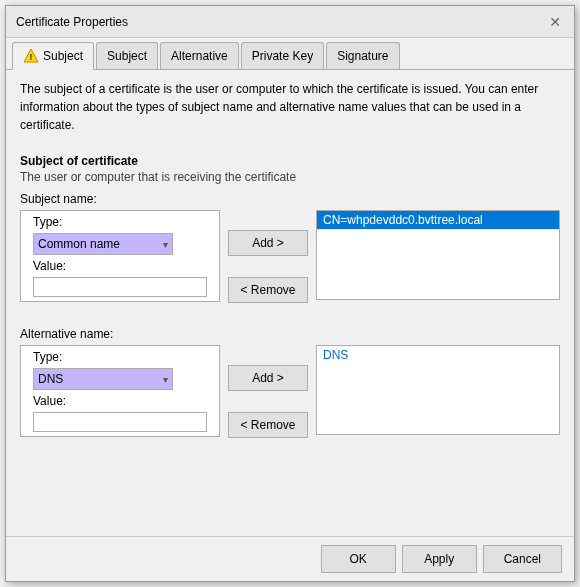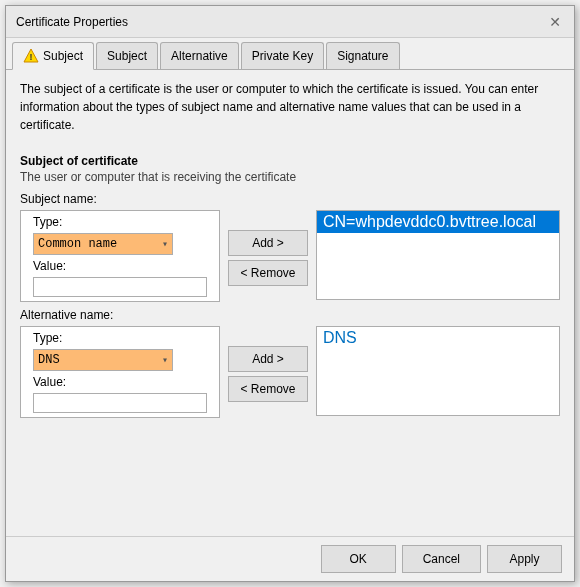--- a/index.html
+++ b/index.html
@@ -119,46 +119,45 @@
       align-items: center;
       justify-content: space-between;
       font-size: 12px;
     }
     .field-label {
       color: #000;
       font-size: 12px;
     }
     .dropdown {
       border: 1px solid #adadad;
-      background: #fdba74;
+      background: #c4b5fd;
       padding: 2px 4px;
       font-size: 12px;
       width: 140px;
       display: flex;
       justify-content: space-between;
       align-items: center;
       cursor: pointer;
       height: 22px;
-      font-family: Liberation Mono, monospace;
     }
     .dropdown-chevron {
       font-size: 10px;
       color: #555;
     }
     .value-input {
       border: 1px solid #adadad;
       height: 20px;
       width: 100%;
       padding: 2px 4px;
       font-size: 12px;
     }
     .buttons-col {
       display: flex;
       flex-direction: column;
-      gap: 4px;
+      gap: 21px;
       justify-content: center;
       margin-top: 20px;
       width: 80px;
     }
     .action-btn {
       border: 1px solid #adadad;
       background: #e1e1e1;
       padding: 4px 8px;
       font-size: 12px;
       cursor: pointer;
@@ -170,21 +169,21 @@
     }
     .list-box {
       border: 1px solid #adadad;
       background: white;
       flex: 1;
       min-height: 100px;
       overflow-y: auto;
     }
     .list-item {
       padding: 2px 6px;
-      font-size: 16px;
+      font-size: 12px;
       cursor: pointer;
     }
     .list-item.selected {
       background: #0078d7;
       color: white;
     }
     .list-item.normal {
       color: #000;
     }
     .footer {
@@ -279,21 +278,21 @@
         <button class="action-btn">&lt; Remove</button>
       </div>
 
       <div class="right-list-col">
         <div class="list-box" style="min-height: 90px;">
           <div class="list-item selected">CN=whpdevddc0.bvttree.local</div>
         </div>
       </div>
     </div>
 
-    <div class="form-section-label" style="margin-top:6px;">Alternative name:</div>
+    <div class="form-section-label" style="margin-top:24px;">Alternative name:</div>
     <div class="form-group">
 
       <div class="subject-box">
         <div class="field-row">
           <span class="field-label">Type:</span>
         </div>
         <div class="dropdown">
           <span>DNS</span>
           <span class="dropdown-chevron">▾</span>
         </div>
@@ -311,16 +310,16 @@
       <div class="right-list-col">
         <div class="list-box" style="min-height: 90px;">
           <div class="list-item normal" style="color: #0070c0;">DNS</div>
         </div>
       </div>
     </div>
   </div>
 
   <div class="footer">
     <button class="footer-btn">OK</button>
+    <button class="footer-btn">Apply</button>
     <button class="footer-btn">Cancel</button>
-    <button class="footer-btn">Apply</button>
   </div>
 </div>
 
 </body></html>

